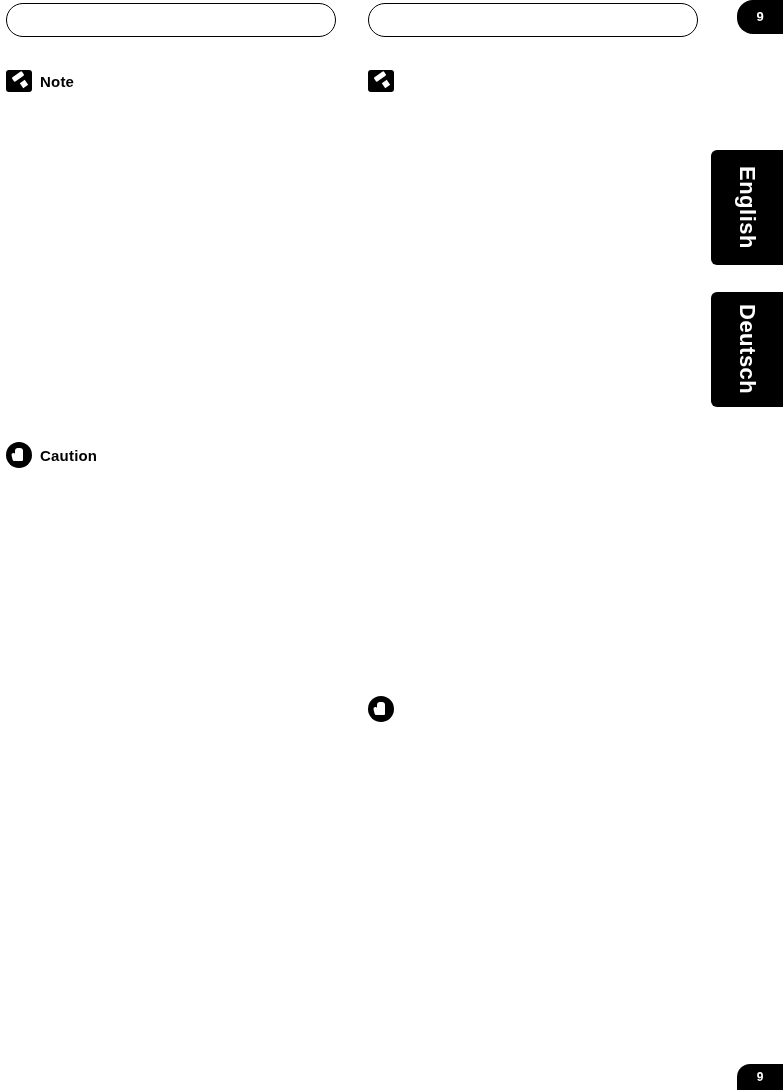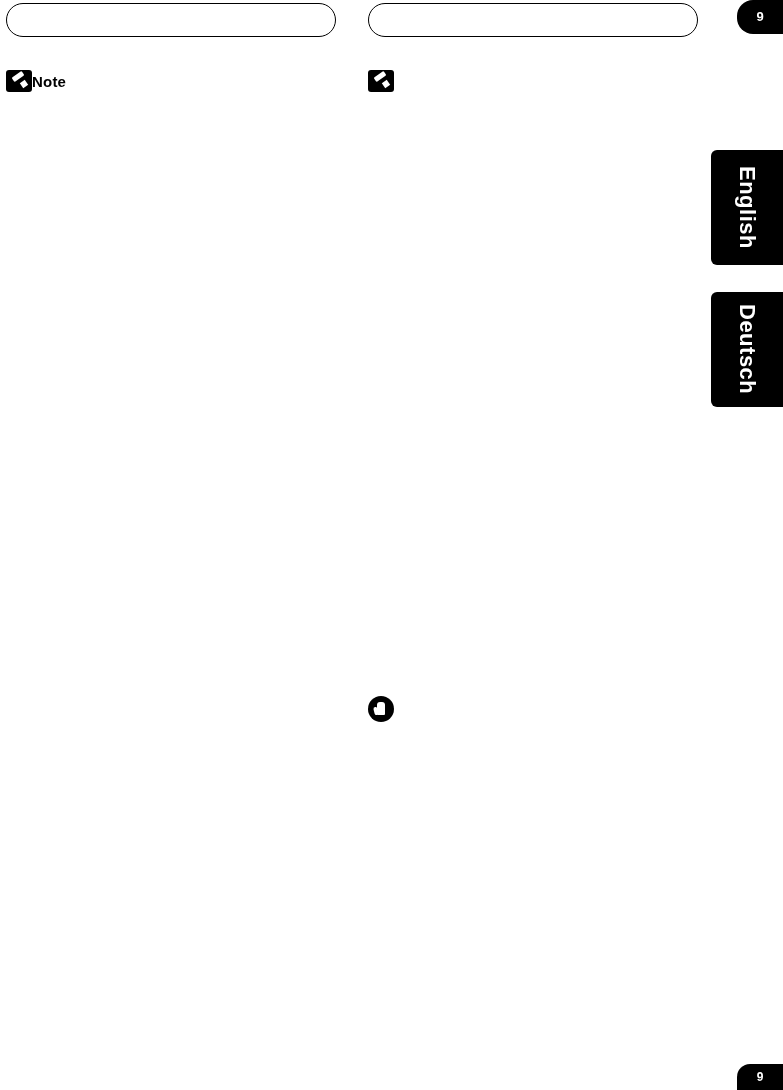--- a/index.html
+++ b/index.html
@@ -107,20 +107,21 @@
     top: 70px;
     width: 330px;
   }
   .col-left  { left: 6px; }
   .col-right { left: 368px; }
 
   
   .callout {
     display: flex;
     align-items: center;
+    gap: 8px;
     margin: 0 0 8px 0;
   }
   .callout .label {
     font-size: 15px;
     font-weight: bold;
     letter-spacing: 0.2px;
   }
   .icon-note {
     width: 26px;
     height: 22px;
@@ -222,20 +223,24 @@
       <span class="icon-note"></span>
       <span class="label">Note</span>
     </div>
 
     <p class="para"></p>
     <p class="para"></p>
 
     <div class="spacer-xl"></div>
     <div class="spacer-md"></div>
 
+    <div class="callout">
+      <span class="icon-caution"></span>
+      <span class="label">Caution</span>
+    </div>
 
     <p class="para"></p>
     <p class="para"></p>
 
   </div>
 
   <div class="col col-right">
 
     <div class="callout icon-standalone">
       <span class="icon-note"></span>

